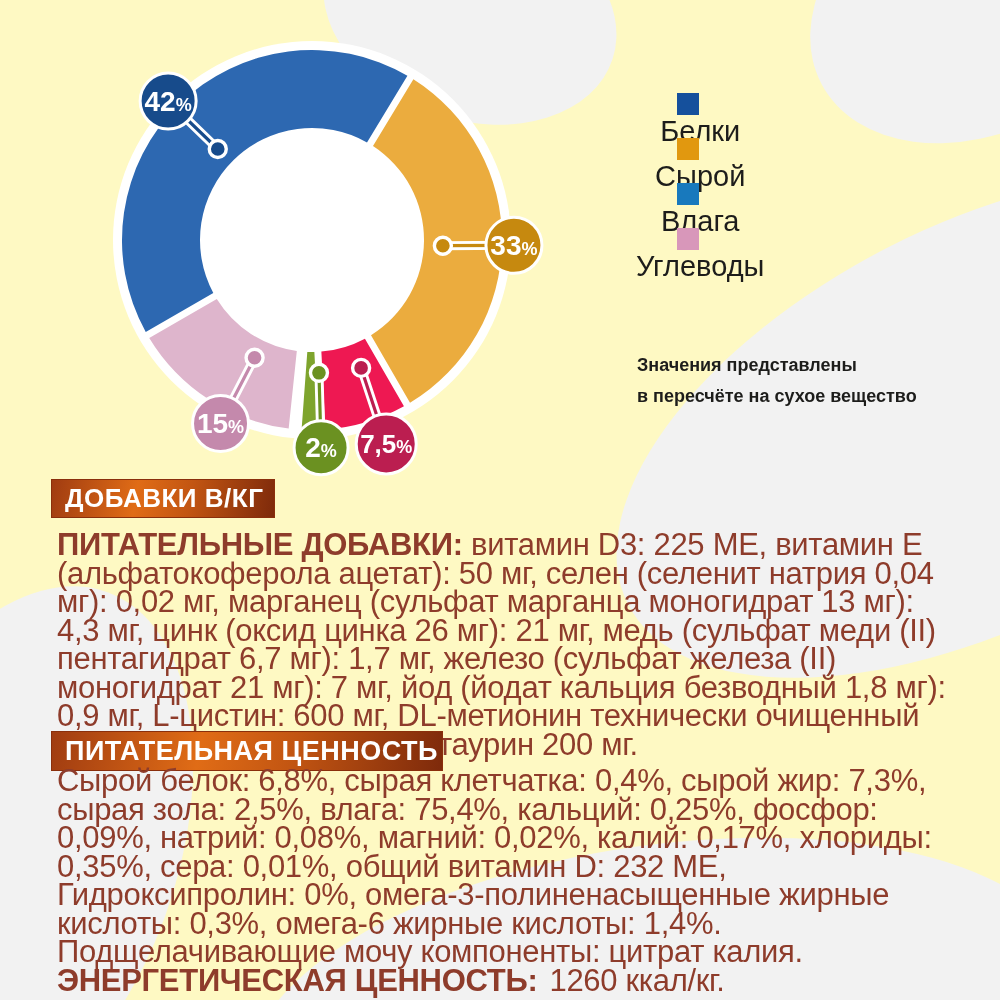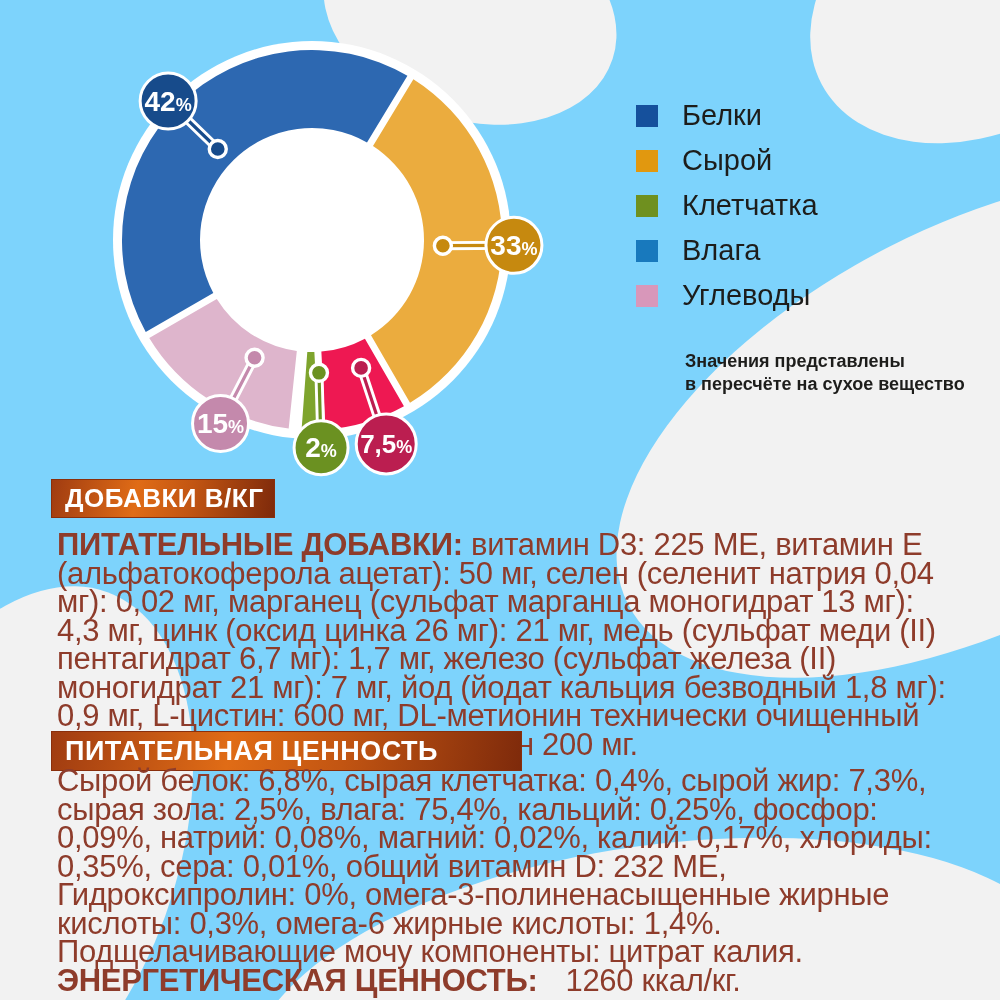--- a/index.html
+++ b/index.html
@@ -1,52 +1,52 @@
 <!DOCTYPE html>
 <html><head>
 <meta charset="utf-8">
 <style>
   html,body{margin:0;padding:0;background:#fff;}
   .page{
-    position:relative;width:1000px;height:1000px;background:#7dd3fc;overflow:hidden;
+    position:relative;width:1000px;height:1000px;background:#fef9c3;overflow:hidden;
     font-family:"Liberation Sans","DejaVu Sans",sans-serif;color:#1d1d1b;
   }
   .blob{position:absolute;background:#f2f2f2;border-radius:50%;z-index:0;}
   .blob.b1{left:320px;top:-95px;width:300px;height:215px;transform:rotate(18deg);}
   .blob.b2{left:800px;top:-135px;width:370px;height:265px;transform:rotate(-28deg);}
   .blob.b3{left:585px;top:225px;width:790px;height:400px;transform:rotate(-27deg);}
   .blob.b4{left:-155px;top:575px;width:330px;height:570px;transform:rotate(20deg);}
   .blob.b5{left:245px;top:845px;width:830px;height:360px;transform:rotate(-8deg);}
   #donut-svg{position:absolute;left:0;top:0;z-index:2;}
   #donut-svg text{font-family:"Liberation Sans","DejaVu Sans",sans-serif;}
   .legend{position:absolute;left:636px;top:93px;z-index:2;}
-  .legend-row{display:flex;align-items:center;height:45px;}
+  .legend-row{display:flex;align-items:center;height:45px;flex-direction:column;}
   .legend-swatch{width:22px;height:22px;margin-right:24px;display:inline-block;flex:0 0 22px;}
   .legend-label{font-size:29px;color:#1d1d1b;white-space:nowrap;}
   .note{
     position:absolute;left:637px;top:350px;z-index:2;
-    font-size:18px;font-weight:bold;line-height:23px;color:#1d1d1b;white-space:pre-line;margin-left:48px;
+    font-size:18px;font-weight:bold;line-height:31px;color:#1d1d1b;white-space:pre-line;
   }
   .bar{
     position:absolute;left:51px;z-index:2;box-sizing:border-box;
     display:flex;align-items:center;padding:8px 13px;
     color:#fff;font-weight:bold;letter-spacing:0.5px;white-space:nowrap;
     background:linear-gradient(100deg,#a03c11 0%,#e06c16 38%,#c25512 62%,#7e2a0b 100%);
     border:1px solid #8a2f0c;
   }
   .bar1{top:479px;width:224px;height:39px;font-size:26px;}
-  .bar2{top:731px;width:471px;height:40px;font-size:27px;}
+  .bar2{top:731px;width:392px;height:40px;font-size:27px;}
   .body{
     position:absolute;left:57px;width:900px;margin:0;z-index:2;
     font-size:31px;line-height:28.5px;letter-spacing:-0.3px;color:#8e3c2b;
   }
   .p1{top:531px;}
   .p2{top:767px;}
   .body b{font-weight:bold;}
-  .energy{margin-left:28px;}
+  .energy{margin-left:12px;}
 </style>
 </head>
 <body>
 
 <div class="page">
 
   <div class="blob b1"></div>
   <div class="blob b2"></div>
   <div class="blob b3"></div>
   <div class="blob b4"></div>
@@ -89,24 +89,20 @@
   <div class="legend" id="legend">
       <div class="legend-row">
         <span class="legend-swatch" style="background: rgb(21, 80, 156);"></span>
         <span class="legend-label">Белки</span>
       </div>
       <div class="legend-row">
         <span class="legend-swatch" style="background: rgb(225, 152, 15);"></span>
         <span class="legend-label">Сырой</span>
       </div>
       <div class="legend-row">
-        <span class="legend-swatch" style="background: rgb(111, 144, 31);"></span>
-        <span class="legend-label">Клетчатка</span>
-      </div>
-      <div class="legend-row">
         <span class="legend-swatch" style="background: rgb(24, 121, 189);"></span>
         <span class="legend-label">Влага</span>
       </div>
       <div class="legend-row">
         <span class="legend-swatch" style="background: rgb(216, 151, 186);"></span>
         <span class="legend-label">Углеводы</span>
       </div>
     </div>
 
   <div class="note">Значения представлены

